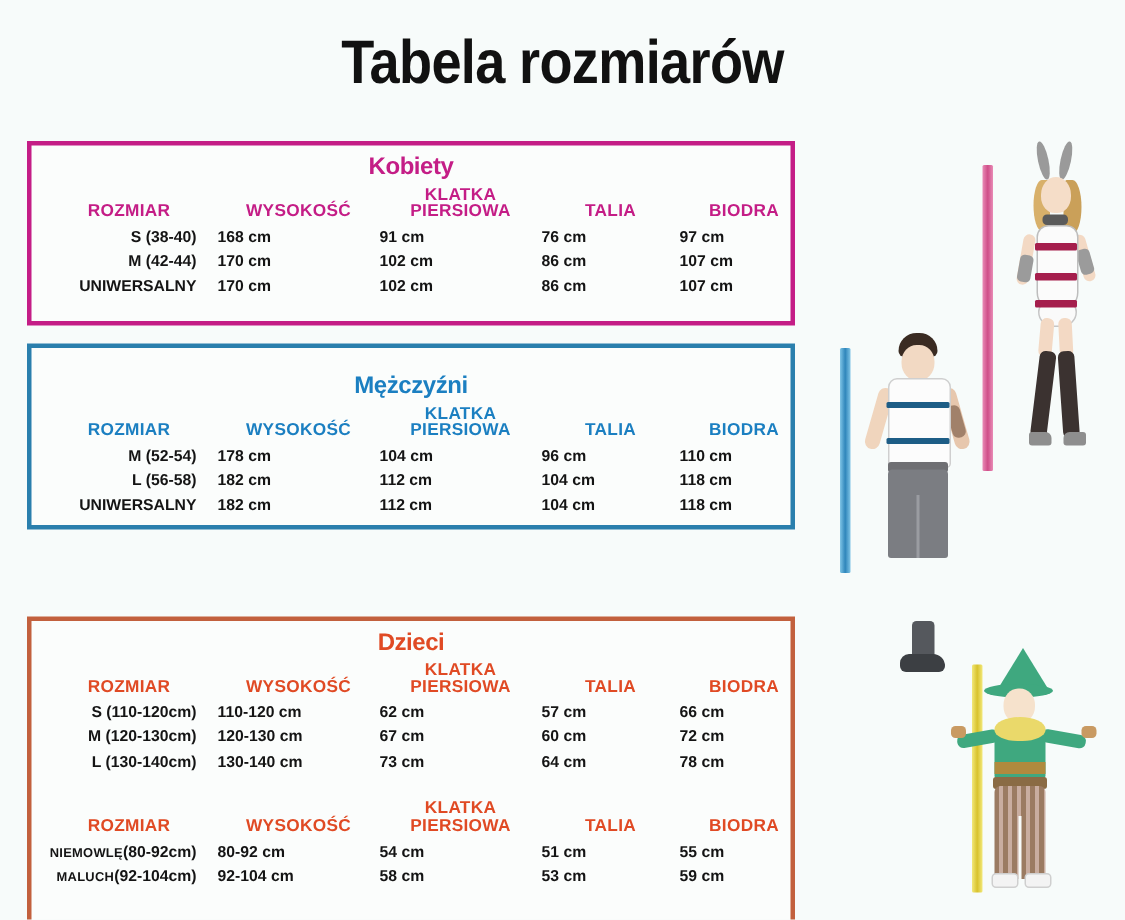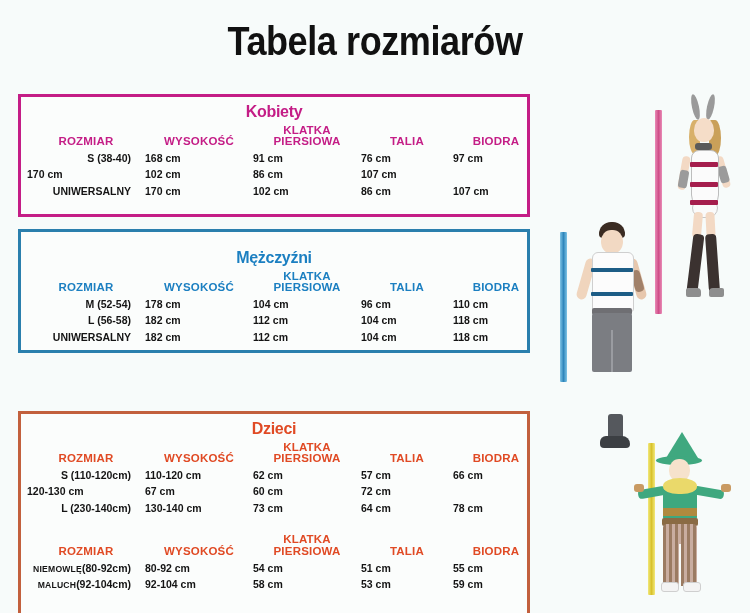--- a/index.html
+++ b/index.html
@@ -238,20 +238,21 @@
     </div>
 
     <div class="grid">
       <div class="cell sz">S (38-40)</div>
       <div class="cell">168 cm</div>
       <div class="cell">91 cm</div>
       <div class="cell">76 cm</div>
       <div class="cell">97 cm</div>
     </div>
     <div class="grid">
+      <div class="cell sz">M (42-44)</div>
       <div class="cell">170 cm</div>
       <div class="cell">102 cm</div>
       <div class="cell">86 cm</div>
       <div class="cell">107 cm</div>
     </div>
     <div class="grid">
       <div class="cell sz">UNIWERSALNY</div>
       <div class="cell">170 cm</div>
       <div class="cell">102 cm</div>
       <div class="cell">86 cm</div>
@@ -311,27 +312,28 @@
     </div>
 
     <div class="grid">
       <div class="cell sz">S (110-120cm)</div>
       <div class="cell">110-120 cm</div>
       <div class="cell">62 cm</div>
       <div class="cell">57 cm</div>
       <div class="cell">66 cm</div>
     </div>
     <div class="grid">
+      <div class="cell sz">M (120-130cm)</div>
       <div class="cell">120-130 cm</div>
       <div class="cell">67 cm</div>
       <div class="cell">60 cm</div>
       <div class="cell">72 cm</div>
     </div>
     <div class="grid">
-      <div class="cell sz">L  (230-140cm)</div>
+      <div class="cell sz">L  (130-140cm)</div>
       <div class="cell">130-140 cm</div>
       <div class="cell">73 cm</div>
       <div class="cell">64 cm</div>
       <div class="cell">78 cm</div>
     </div>
 
     <div class="spacer-kids"></div>
 
 
     <div class="grid hdrow">

